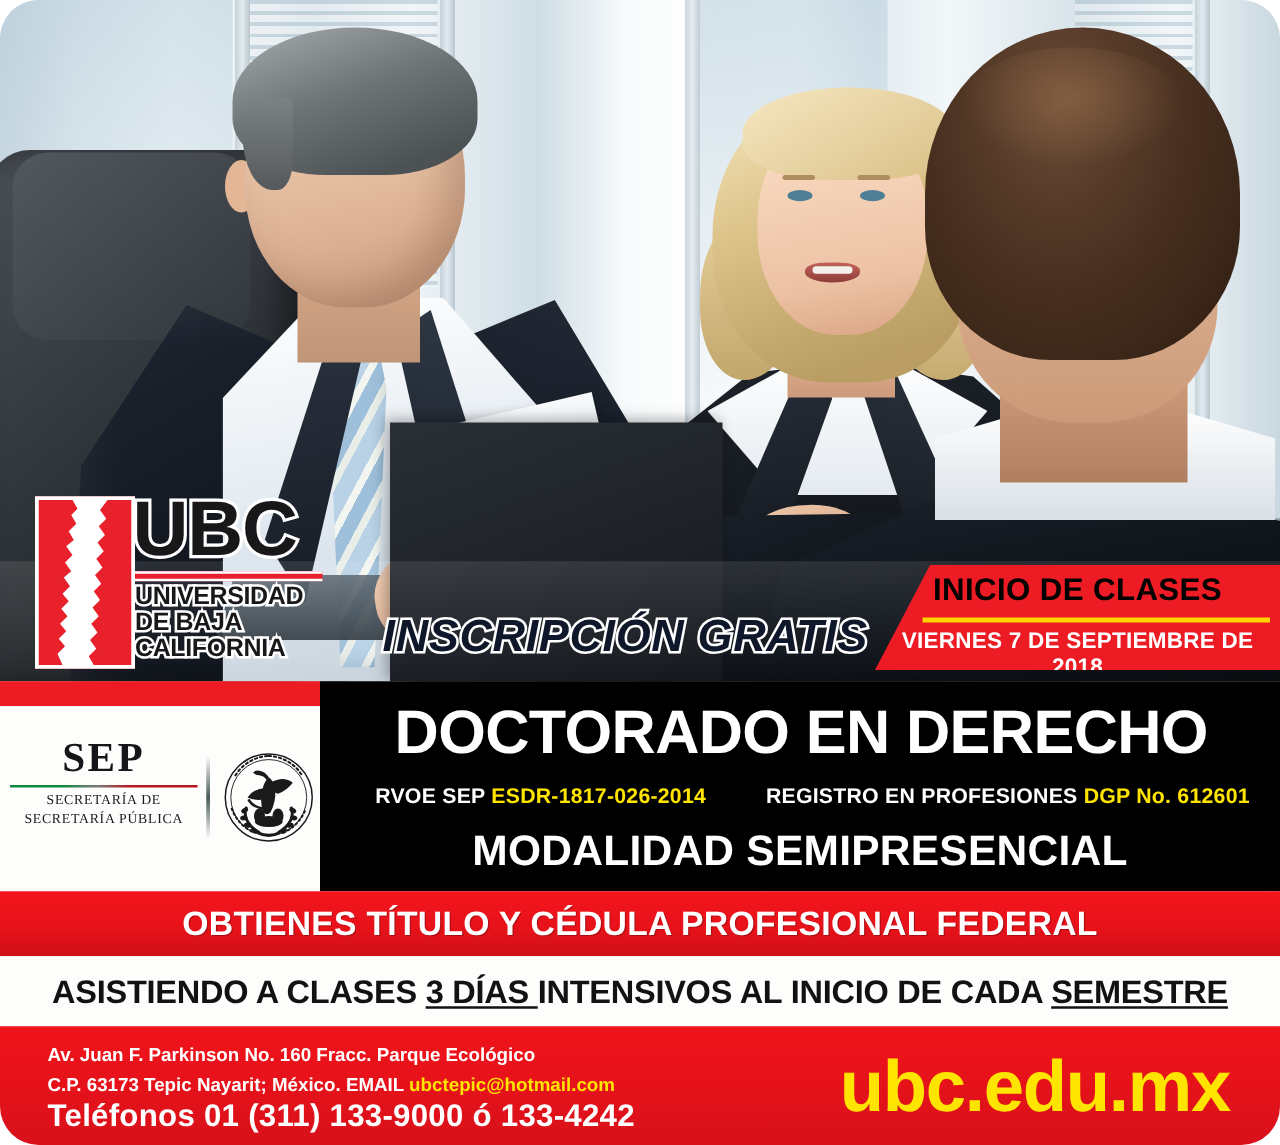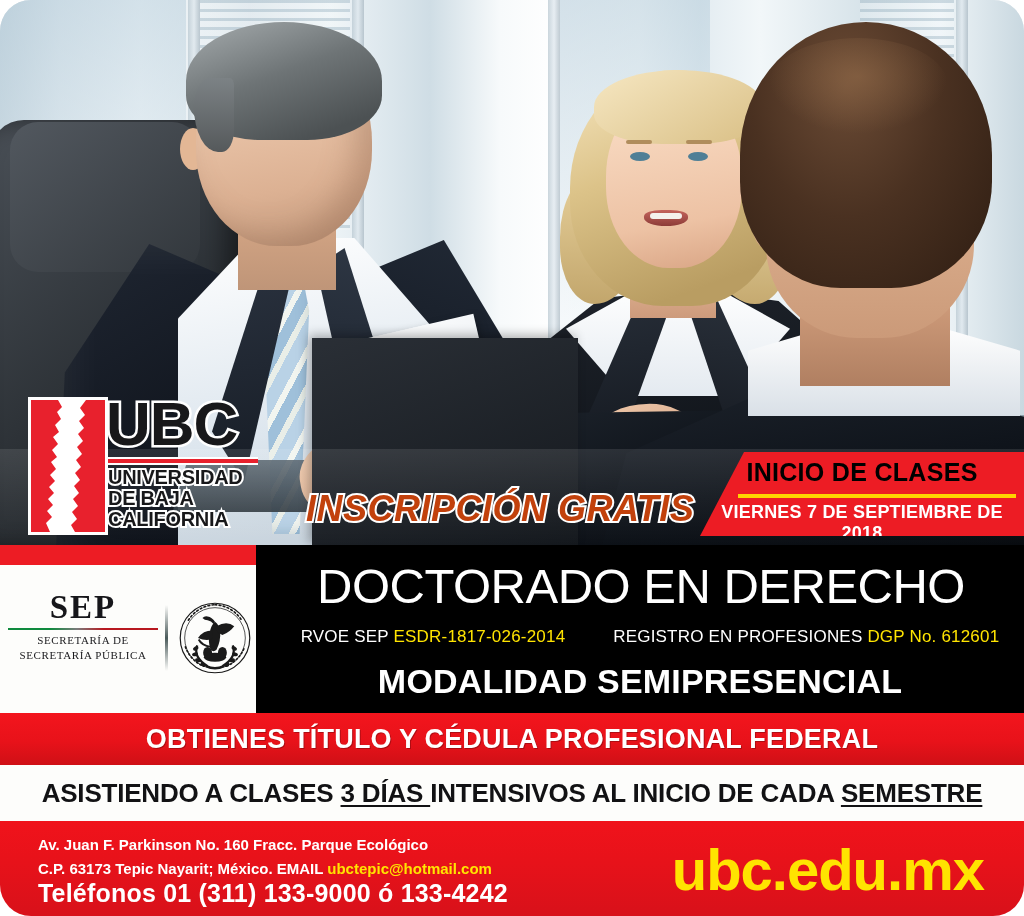--- a/index.html
+++ b/index.html
@@ -361,21 +361,21 @@
     paint-order:stroke fill;
     letter-spacing:-.3px;
   }
 
   
   .inscripcion {
     position:absolute; left:306px; top:488px;
     z-index:6;
     font-size:36px; font-weight:bold; font-style:italic;
     letter-spacing:.5px;
-    color:#c2410c;
+    color:#0f172a;
     -webkit-text-stroke:4px #ffffff;
     paint-order:stroke fill;
     white-space:nowrap;
   }
 
   
   .inicio-banner {
     position:absolute; left:700px; top:452px;
     width:324px; height:84px;
     background:#ed1c24;
@@ -433,27 +433,27 @@
   }
   .sep-seal {
     position:absolute; left:178px; top:36px; width:74px; height:74px;
   }
   .sep-seal svg { width:100%; height:100%; display:block; }
 
   
   .doctorado {
     position:absolute; left:258px; right:0; top:558px;
     text-align:center; color:#ffffff;
-    font-size:49px; font-weight:normal; letter-spacing:-.5px;
+    font-size:49px; font-weight:bold; letter-spacing:-.5px;
     z-index:3;
   }
   .rvoe-line {
     position:absolute; left:256px; right:0; top:627px;
     text-align:center; color:#ffffff;
-    font-size:17px; font-weight:normal; letter-spacing:.2px;
+    font-size:17px; font-weight:bold; letter-spacing:.2px;
     z-index:3; white-space:nowrap;padding-left:20px;
   }
   .rvoe-line .hl { color:#ffe400; }
   .rvoe-gap { display:inline-block; width:38px; }
   .modalidad {
     position:absolute; left:256px; right:0; top:662px;
     text-align:center; color:#ffffff;
     font-size:34px; font-weight:bold; letter-spacing:.2px;
     z-index:3;
   }

